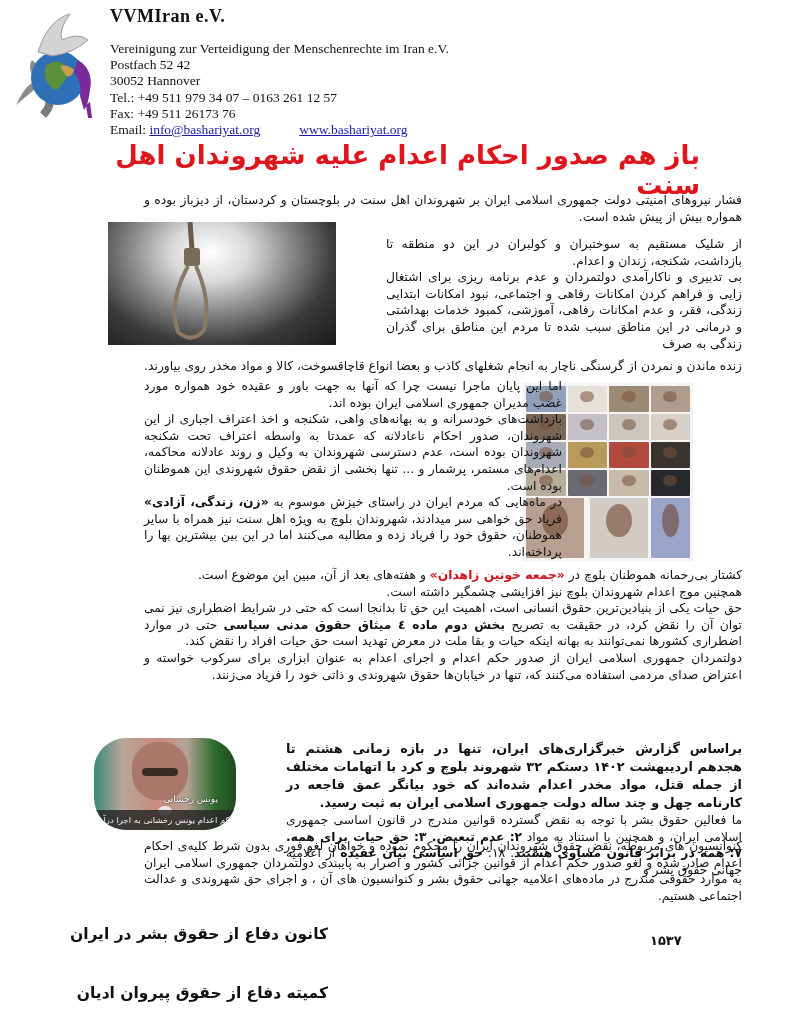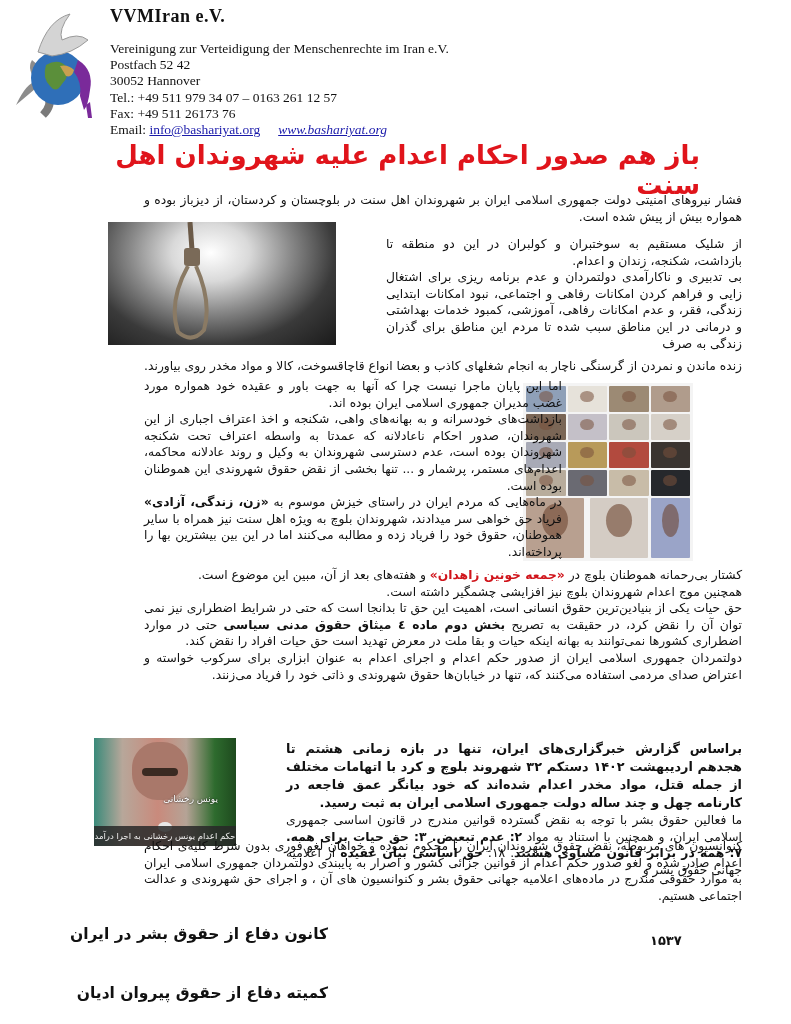--- a/index.html
+++ b/index.html
@@ -10,42 +10,42 @@
   .hdr { left:110px; font-family:"Liberation Serif", serif; color:#111; white-space:nowrap; }
   #org-name { top:6px; font-size:18px; font-weight:bold; letter-spacing:0.5px; }
   .hline { font-size:13.5px; line-height:17px; }
   #org-full { top:40px; }
   #postfach { top:56px; }
   #city { top:72px;font-family:Liberation Serif, serif; }
   #tel { top:89px; }
   #fax { top:105px; }
   #email-row { top:121px; }
   .link { color:#1a1aaa; text-decoration:underline; }
-  #web-link { margin-left:18px;font-style:italic; }
+  #web-link { margin-left:39px; }
   
   #doc-title { left:100px; width:600px; top:140px; text-align:right; direction:rtl; color:#e0141b; font-weight:bold; font-size:26px; font-family:"DejaVu Sans", sans-serif; letter-spacing:-0.5px; }
   
   .para { direction:rtl; text-align:justify; font-size:12.3px; line-height:16.6px; color:#111;margin-left:44px; }
   .b { font-weight:bold; }
   .red { color:#d0141b; font-weight:bold; }
   #p1 { left:100px; top:192px; width:598px; }
   #img-noose { left:108px; top:222px; width:228px; height:123px; background:
       radial-gradient(ellipse at 45% 25%, #ffffff 0%, #d9d9d9 22%, #8a8a8a 45%, #3a3a3a 70%, #1a1a1a 100%); }
   #img-noose svg { width:100%; height:100%; }
   #p2 { left:342px; top:236px; width:356px; }
   #p3 { left:100px; top:358px; width:598px; }
   #img-grid { left:523px; top:383px; width:170px; height:178px; background:#f4f4f4; display:grid; grid-template-columns:repeat(4,1fr); grid-template-rows:repeat(4,26px) 1fr; gap:2px; padding:3px; box-sizing:border-box; }
   .cell { border-radius:1px; position:relative; overflow:hidden; }
   .cell::after { content:""; position:absolute; left:32%; top:18%; width:36%; height:45%; border-radius:50%; background:rgba(120,80,60,0.55); }
   .cell.big { grid-row:5; }
   .cell.big::after { left:28%; top:10%; width:44%; height:55%; background:rgba(110,70,50,0.6); }
   #p4 { left:100px; top:378px; width:418px; }
   #p5 { left:100px; top:567px; width:598px; }
-  #img-yunus { left:94px; top:738px; width:142px; height:108px; background:
-      linear-gradient(90deg, #3a8a7a 0%, #b7a79a 20%, #c98a7c 45%, #b5a396 65%, #2e6b2e 85%, #1e4a1e 100%); overflow:hidden; }
+  #img-yunus { left:94px; top:738px; width:142px; height:92px; background:
+      linear-gradient(90deg, #3a8a7a 0%, #b7a79a 20%, #c98a7c 45%, #b5a396 65%, #2e6b2e 85%, #1e4a1e 100%); overflow:hidden;border-radius:32px; }
   #img-yunus .face { position:absolute; left:38px; top:4px; width:56px; height:58px; border-radius:45%; background:#a9786a; }
   #img-yunus .beard { position:absolute; left:48px; top:30px; width:36px; height:8px; border-radius:4px; background:#3a2a22; }
   #img-yunus .name { position:absolute; right:18px; top:56px; font-size:9px; color:#fff; direction:rtl; text-shadow:0 0 2px #000; }
   #img-yunus .band { position:absolute; left:0; right:0; bottom:0; height:20px; background:rgba(40,40,40,0.85); color:#f0f0f0; font-size:8.5px; text-align:center; line-height:20px; direction:rtl; }
   #img-yunus .badge { position:absolute; left:64px; bottom:14px; width:14px; height:10px; border-radius:50%; background:#e8e8e8; }
   #p6 { left:242px; top:740px; width:456px; }
   #p7 { left:100px; top:838px; width:598px; }
   #doc-number { left:650px; top:933px; font-size:13px; font-weight:bold; direction:rtl; }
   .sig { left:96px; font-size:15.5px; font-weight:bold; direction:rtl; white-space:nowrap; }
   #sig1 { top:925px; width:232px; text-align:center; }

